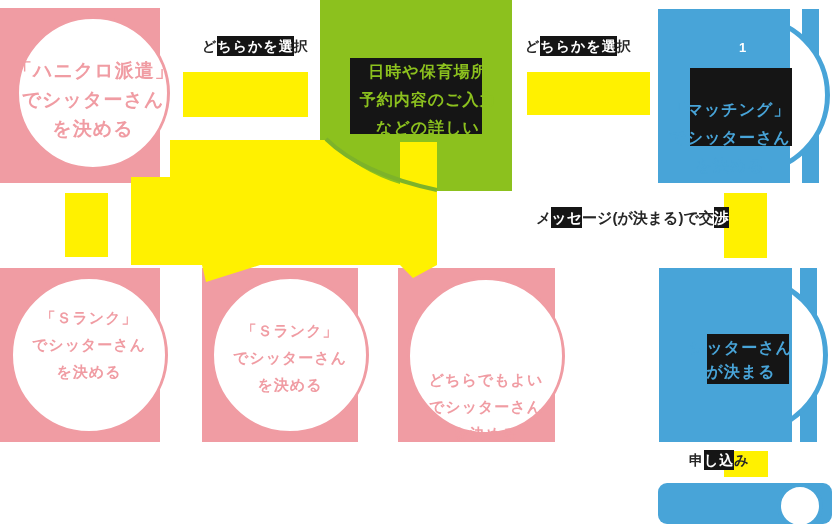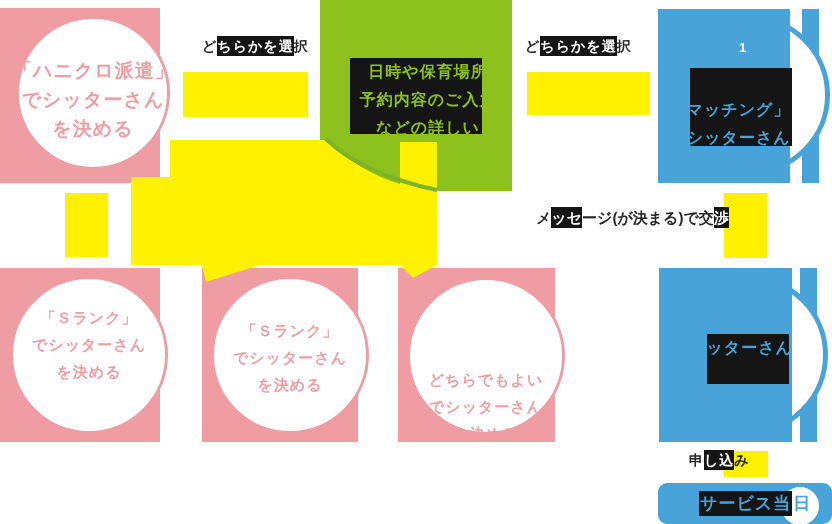--- a/index.html
+++ b/index.html
@@ -72,20 +72,21 @@
   <div class="lines blue-text" style="left:660px;top:68px;width:140px;">
     <div>「マッチング」</div>
     <div>でシッターさん</div>
     <div>を決める</div>
   </div>
 
   <div class="sq blue" style="left:659px;top:268px;width:133px;height:174px;"></div>
   <div class="kbox" style="left:707px;top:334px;width:82px;height:50px;"></div>
   <div class="lines blue-text2" style="left:661px;top:336px;width:160px;">
     <div>シッターさん</div>
+    <div>が決まる</div>
   </div>
 
   <div class="sq pink" style="left:0;top:268px;width:160px;height:174px;"></div>
   <div class="circ pink" style="left:10px;top:276px;width:158px;height:158px;"></div>
   <div class="lines pink-text3" style="left:9px;top:304px;width:160px;">
     <div>「Ｓランク」</div>
     <div>でシッターさん</div>
     <div>を決める</div>
   </div>
 
@@ -124,17 +125,14 @@
   </div>
   <div class="lbl" style="left:536px;top:209px;font-size:15px;letter-spacing:0;">
     <span>メ</span><span class="hl">ッセ</span><span>ージ(が決まる)で交</span><span class="hl">渉</span>
   </div>
   <div class="lbl" style="left:689px;top:452px;">
     <span>申</span><span class="hl">し込</span><span>み</span>
   </div>
 
   <div class="svc-bar"></div>
   <div class="circ blue" style="left:777px;top:483px;width:46px;height:46px;border-width:4px;"></div>
-  <div class="svc-text">
-    <span class="on-black">サービス当</span><span class="on-white">日</span>
-  </div>
 
 </div>
 
 </body></html>

